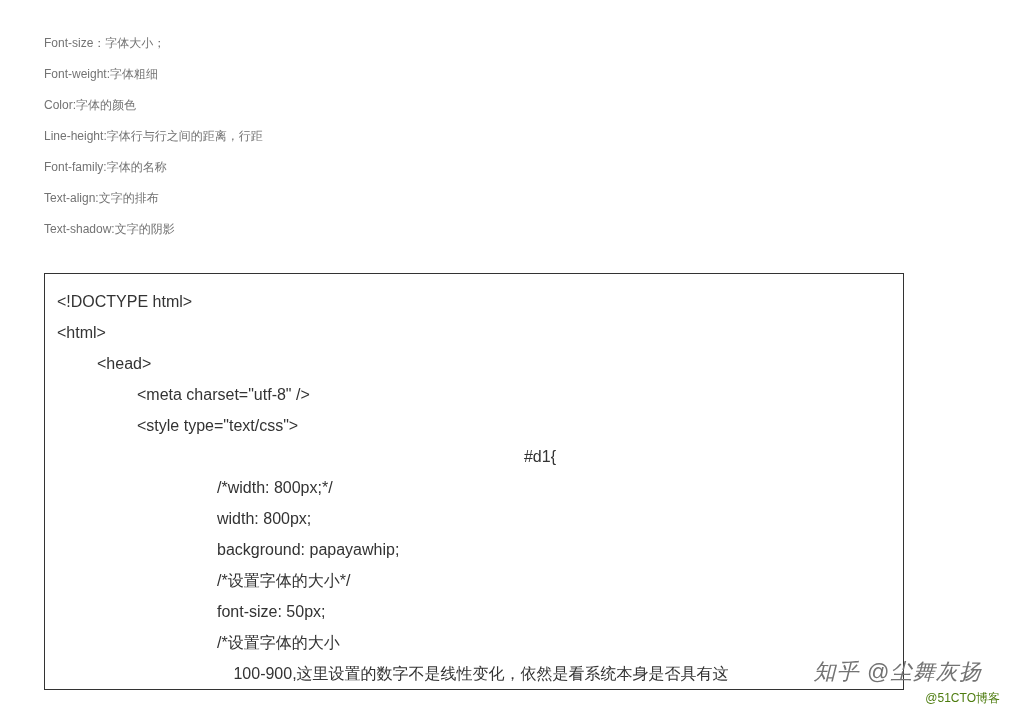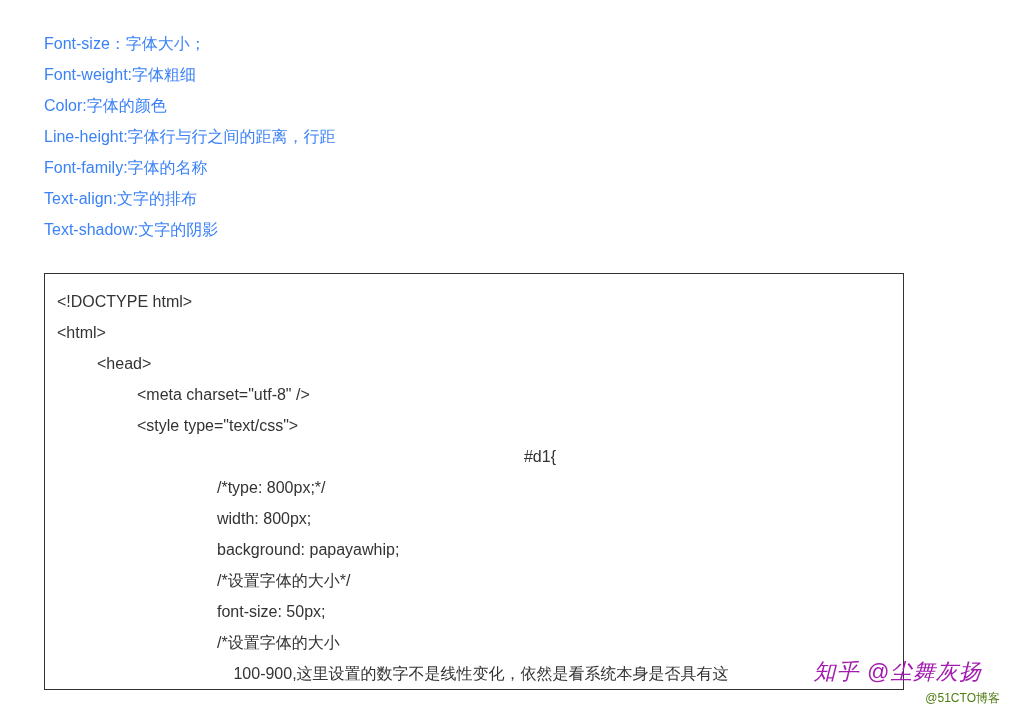--- a/index.html
+++ b/index.html
@@ -16,22 +16,22 @@
       width: 1018px;
       height: 715px;
       overflow: hidden;
       position: relative;
     }
     .definitions {
       margin-bottom: 28px;
     }
     .definitions .line {
       line-height: 31px;
-      font-size: 16px;
-      color: #3b82f6;
+      font-size: 12px;
+      color: #737373;
     }
     .code-box {
       border: 1px solid #333333;
       width: 860px;
       padding: 12px 0 0 12px;
       font-size: 16px;
       color: #333333;
     }
     .code-box .code-line {
       line-height: 31px;
@@ -51,21 +51,21 @@
     .indent-4 {
       padding-left: 160px;
     }
     .indent-4b {
       padding-left: 172px;
     }
     .watermark-main {
       position: absolute;
       right: 36px;
       bottom: 28px;
-      color: #a21caf;
+      color: #737373;
       font-size: 22px;
       font-style: italic;
       font-family: "Microsoft YaHei", Arial, sans-serif;
       letter-spacing: 1px;
       pointer-events: none;
     }
     .watermark-sub {
       position: absolute;
       right: 18px;
       bottom: 8px;
@@ -88,21 +88,21 @@
   <div class="line">Text-shadow:文字的阴影</div>
 </div>
 
 <div class="code-box">
   <div class="code-line">&lt;!DOCTYPE html&gt;</div>
   <div class="code-line">&lt;html&gt;</div>
   <div class="code-line indent-1">&lt;head&gt;</div>
   <div class="code-line indent-2">&lt;meta charset="utf-8" /&gt;</div>
   <div class="code-line indent-2">&lt;style type="text/css"&gt;</div>
   <div class="code-line indent-3">#d1{</div>
-  <div class="code-line indent-4">/*type: 800px;*/</div>
+  <div class="code-line indent-4">/*width: 800px;*/</div>
   <div class="code-line indent-4">width: 800px;</div>
   <div class="code-line indent-4">background: papayawhip;</div>
   <div class="code-line indent-4">/*设置字体的大小*/</div>
   <div class="code-line indent-4">font-size: 50px;</div>
   <div class="code-line indent-4">/*设置字体的大小</div>
   <div class="code-line indent-4b"> 100-900,这里设置的数字不是线性变化，依然是看系统本身是否具有这</div>
 </div>
 
 <div class="watermark-main">知乎 @尘舞灰扬</div>
 <div class="watermark-sub">@51CTO博客</div>

